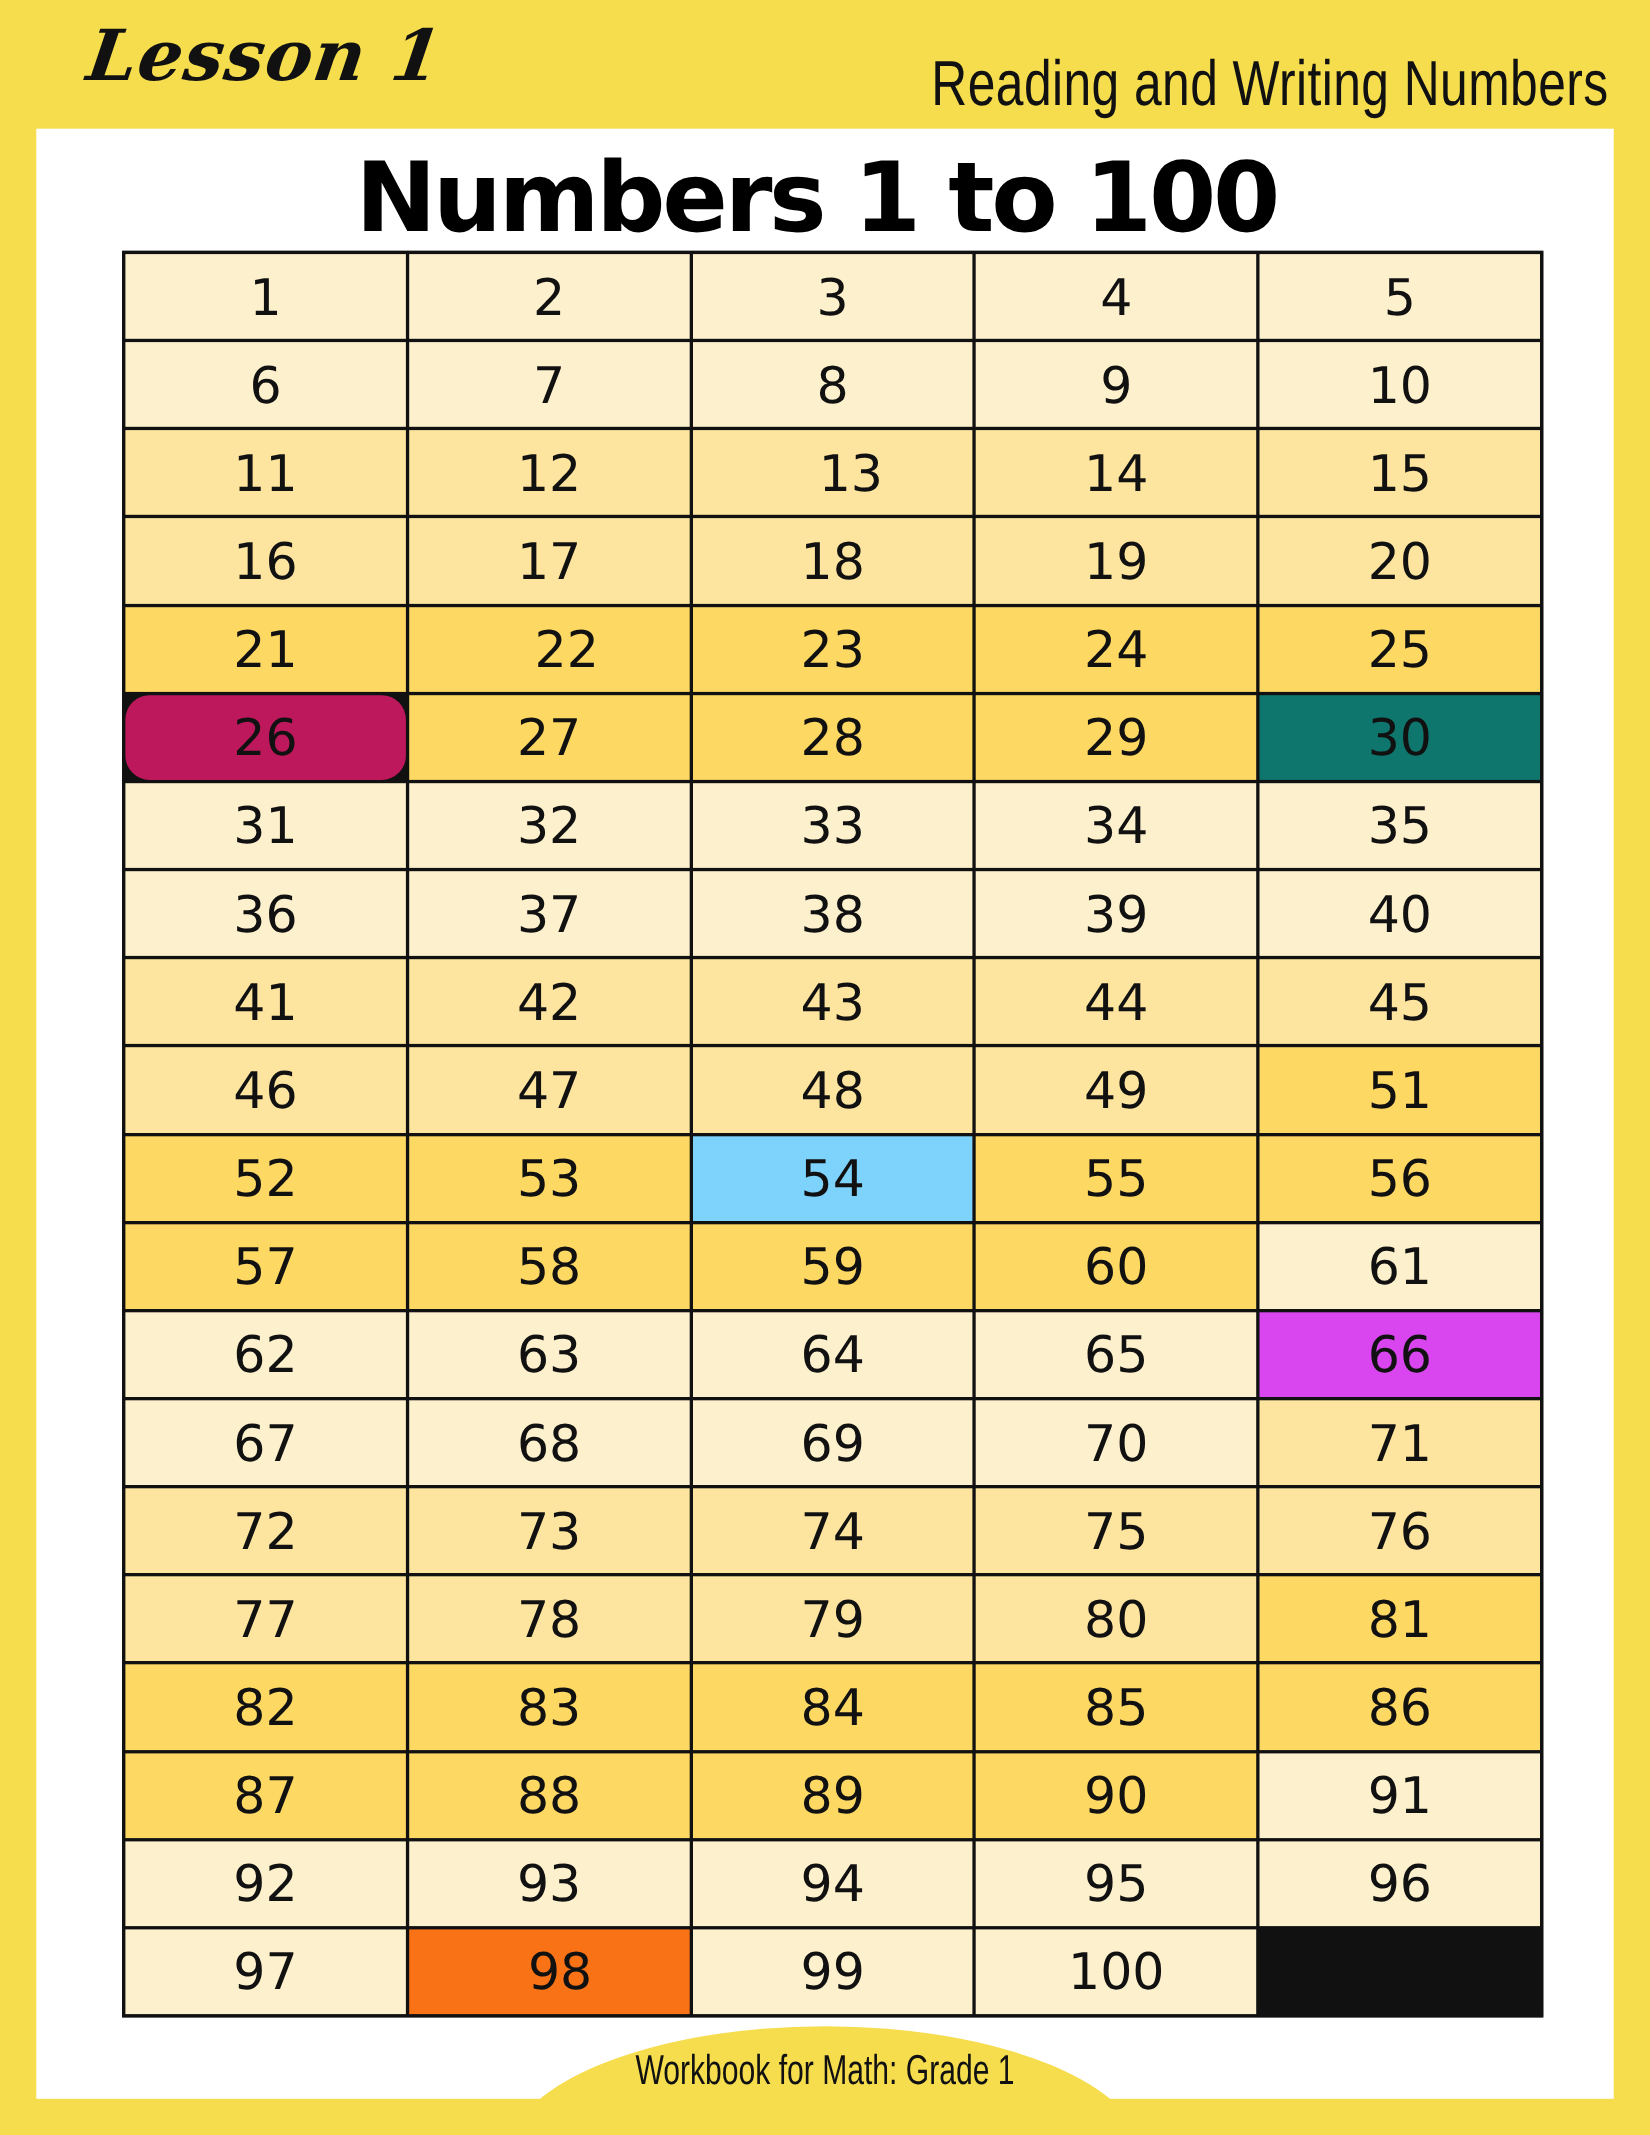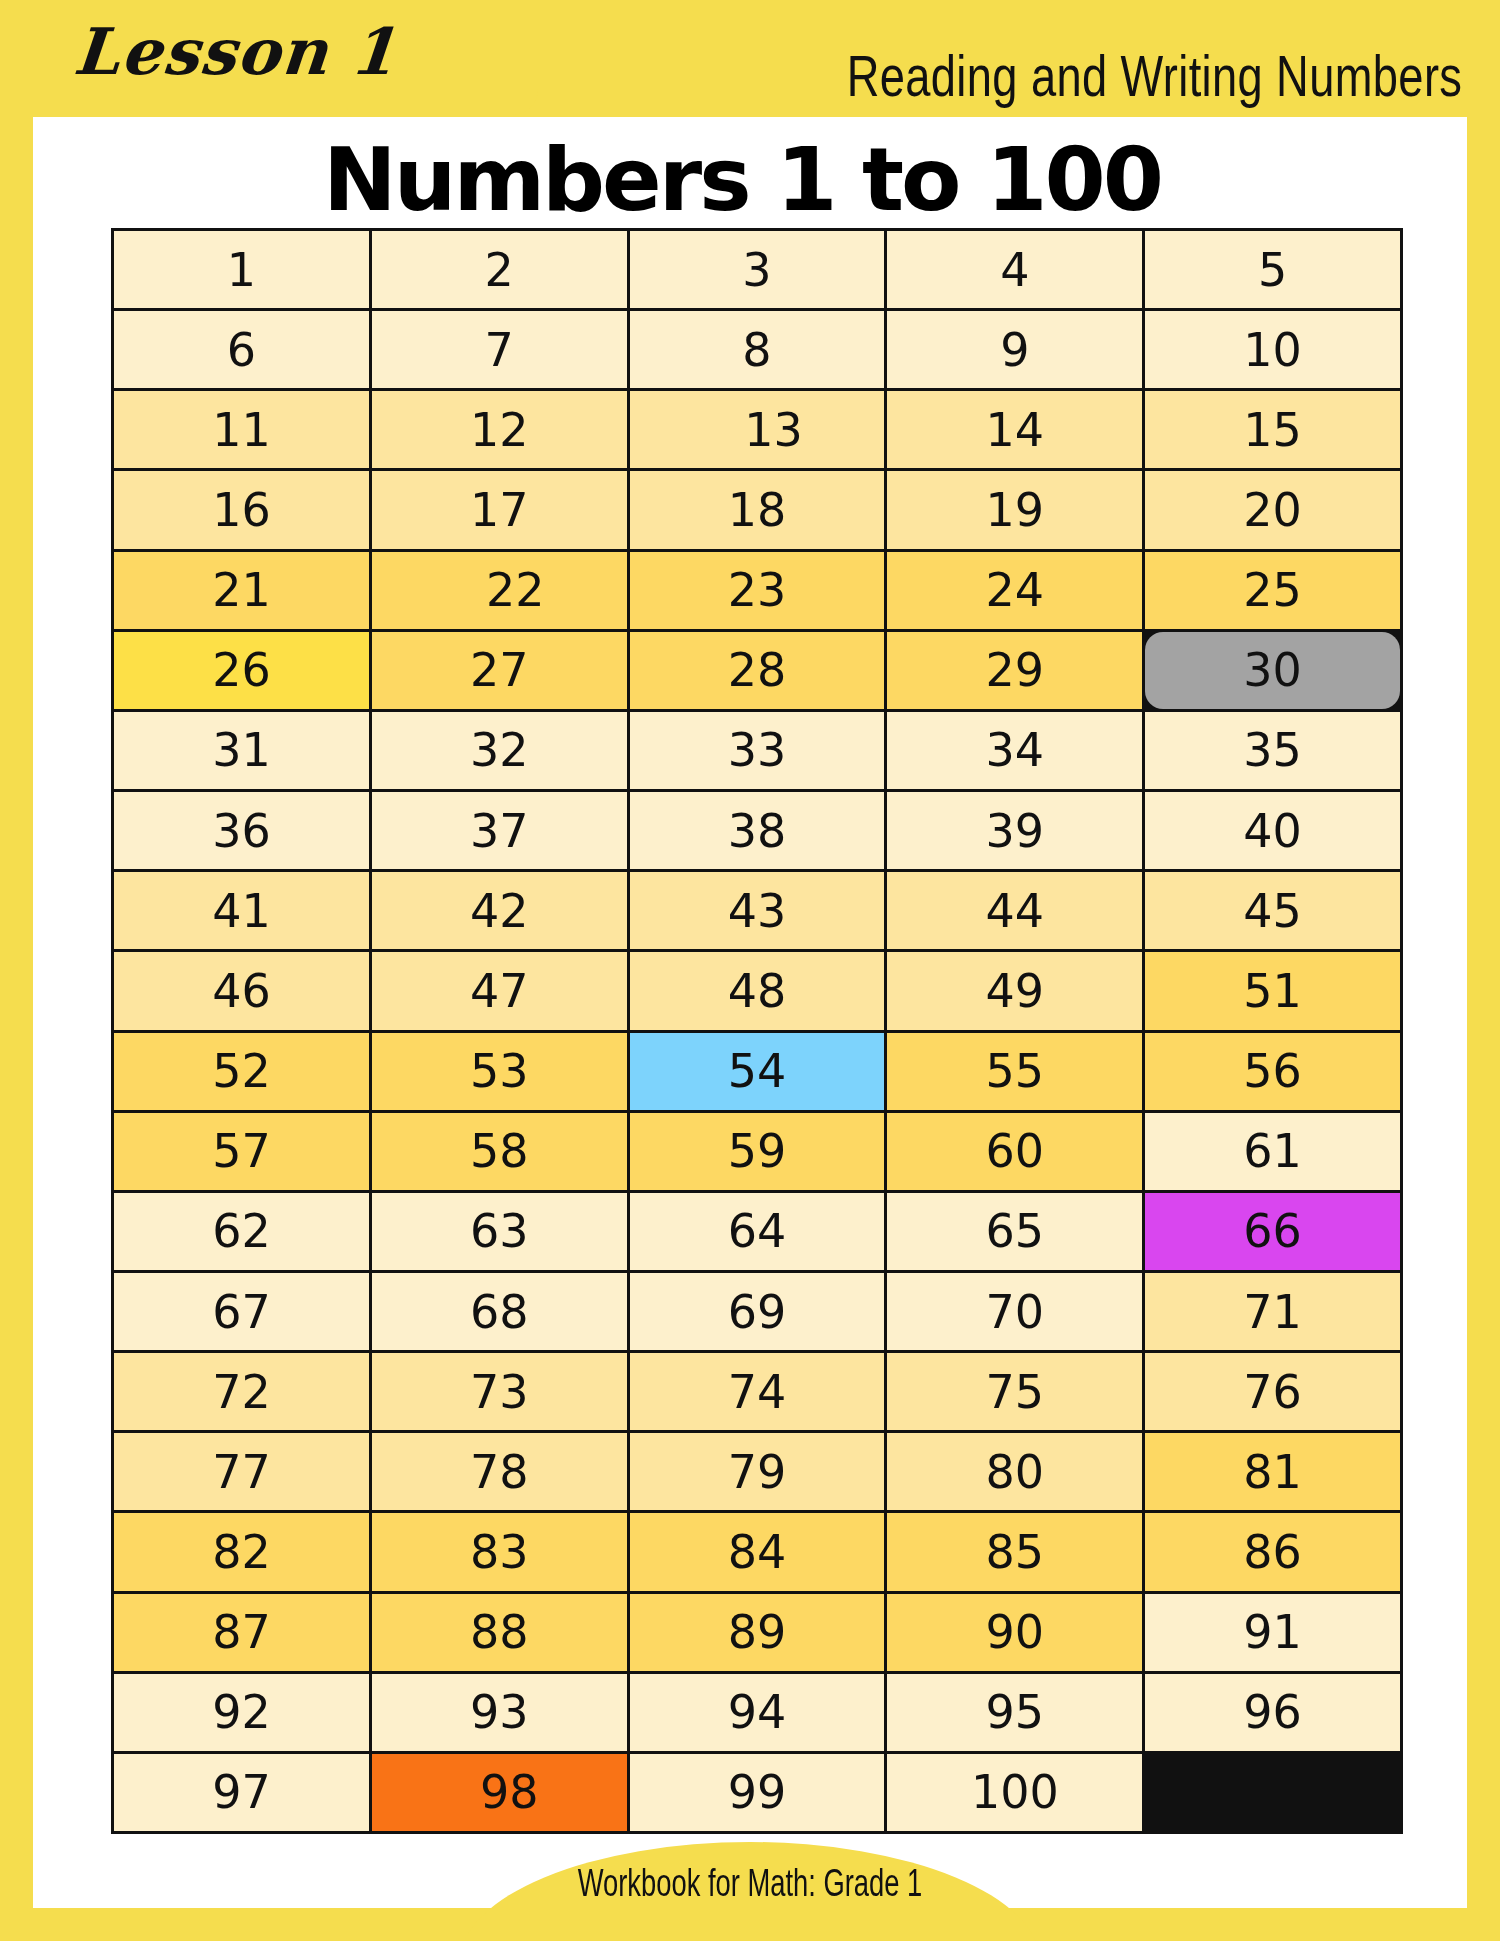--- a/index.html
+++ b/index.html
@@ -42,25 +42,25 @@
     <div class="cell" style="background: rgb(253, 229, 159);">16</div>
     <div class="cell" style="background: rgb(253, 229, 159);">17</div>
     <div class="cell" style="background: rgb(253, 229, 159);">18</div>
     <div class="cell" style="background: rgb(253, 229, 159);">19</div>
     <div class="cell" style="background: rgb(253, 229, 159);">20</div>
     <div class="cell" style="background: rgb(253, 216, 99);">21</div>
     <div class="cell" style="background: rgb(253, 216, 99); padding-left: 32px;">22</div>
     <div class="cell" style="background: rgb(253, 216, 99);">23</div>
     <div class="cell" style="background: rgb(253, 216, 99);">24</div>
     <div class="cell" style="background: rgb(253, 216, 99);">25</div>
-    <div class="cell" style="background: #fde047;">26</div>
+    <div class="cell" style="background: #be185d; border-radius: 22px;">26</div>
     <div class="cell" style="background: rgb(253, 216, 99);">27</div>
     <div class="cell" style="background: rgb(253, 216, 99);">28</div>
     <div class="cell" style="background: rgb(253, 216, 99);">29</div>
-    <div class="cell" style="background: #a3a3a3; border-radius: 18px;">30</div>
+    <div class="cell" style="background: #0f766e;">30</div>
     <div class="cell" style="background: rgb(253, 240, 204);">31</div>
     <div class="cell" style="background: rgb(253, 240, 204);">32</div>
     <div class="cell" style="background: rgb(253, 240, 204);">33</div>
     <div class="cell" style="background: rgb(253, 240, 204);">34</div>
     <div class="cell" style="background: rgb(253, 240, 204);">35</div>
     <div class="cell" style="background: rgb(253, 240, 204);">36</div>
     <div class="cell" style="background: rgb(253, 240, 204);">37</div>
     <div class="cell" style="background: rgb(253, 240, 204);">38</div>
     <div class="cell" style="background: rgb(253, 240, 204);">39</div>
     <div class="cell" style="background: rgb(253, 240, 204);">40</div>

